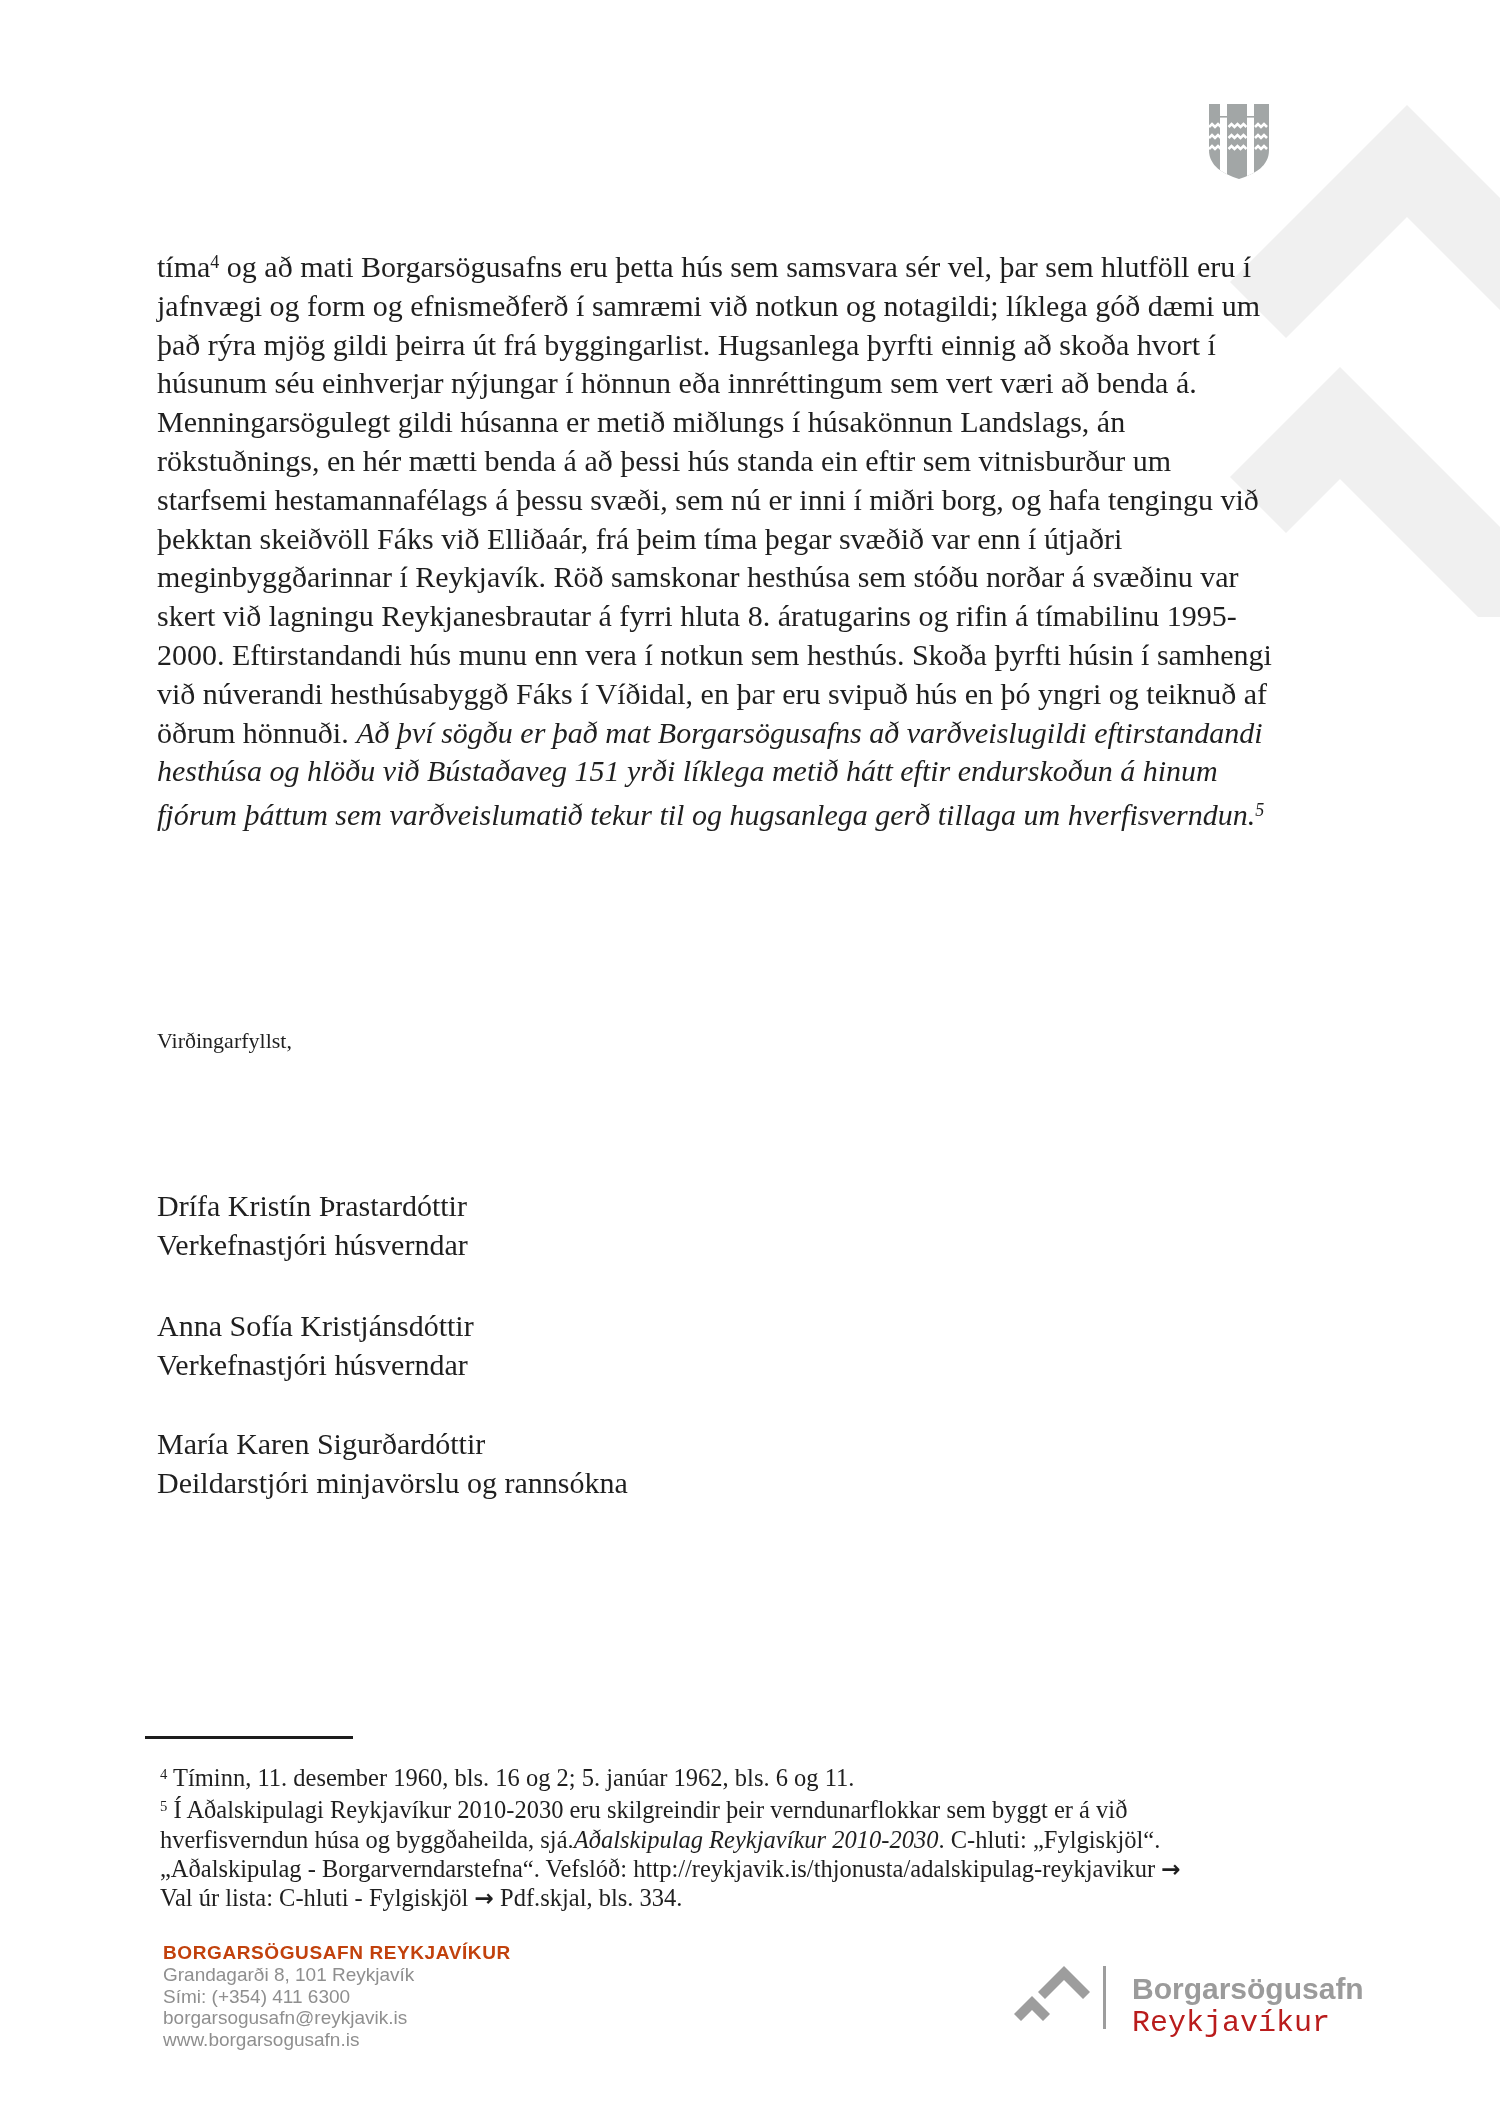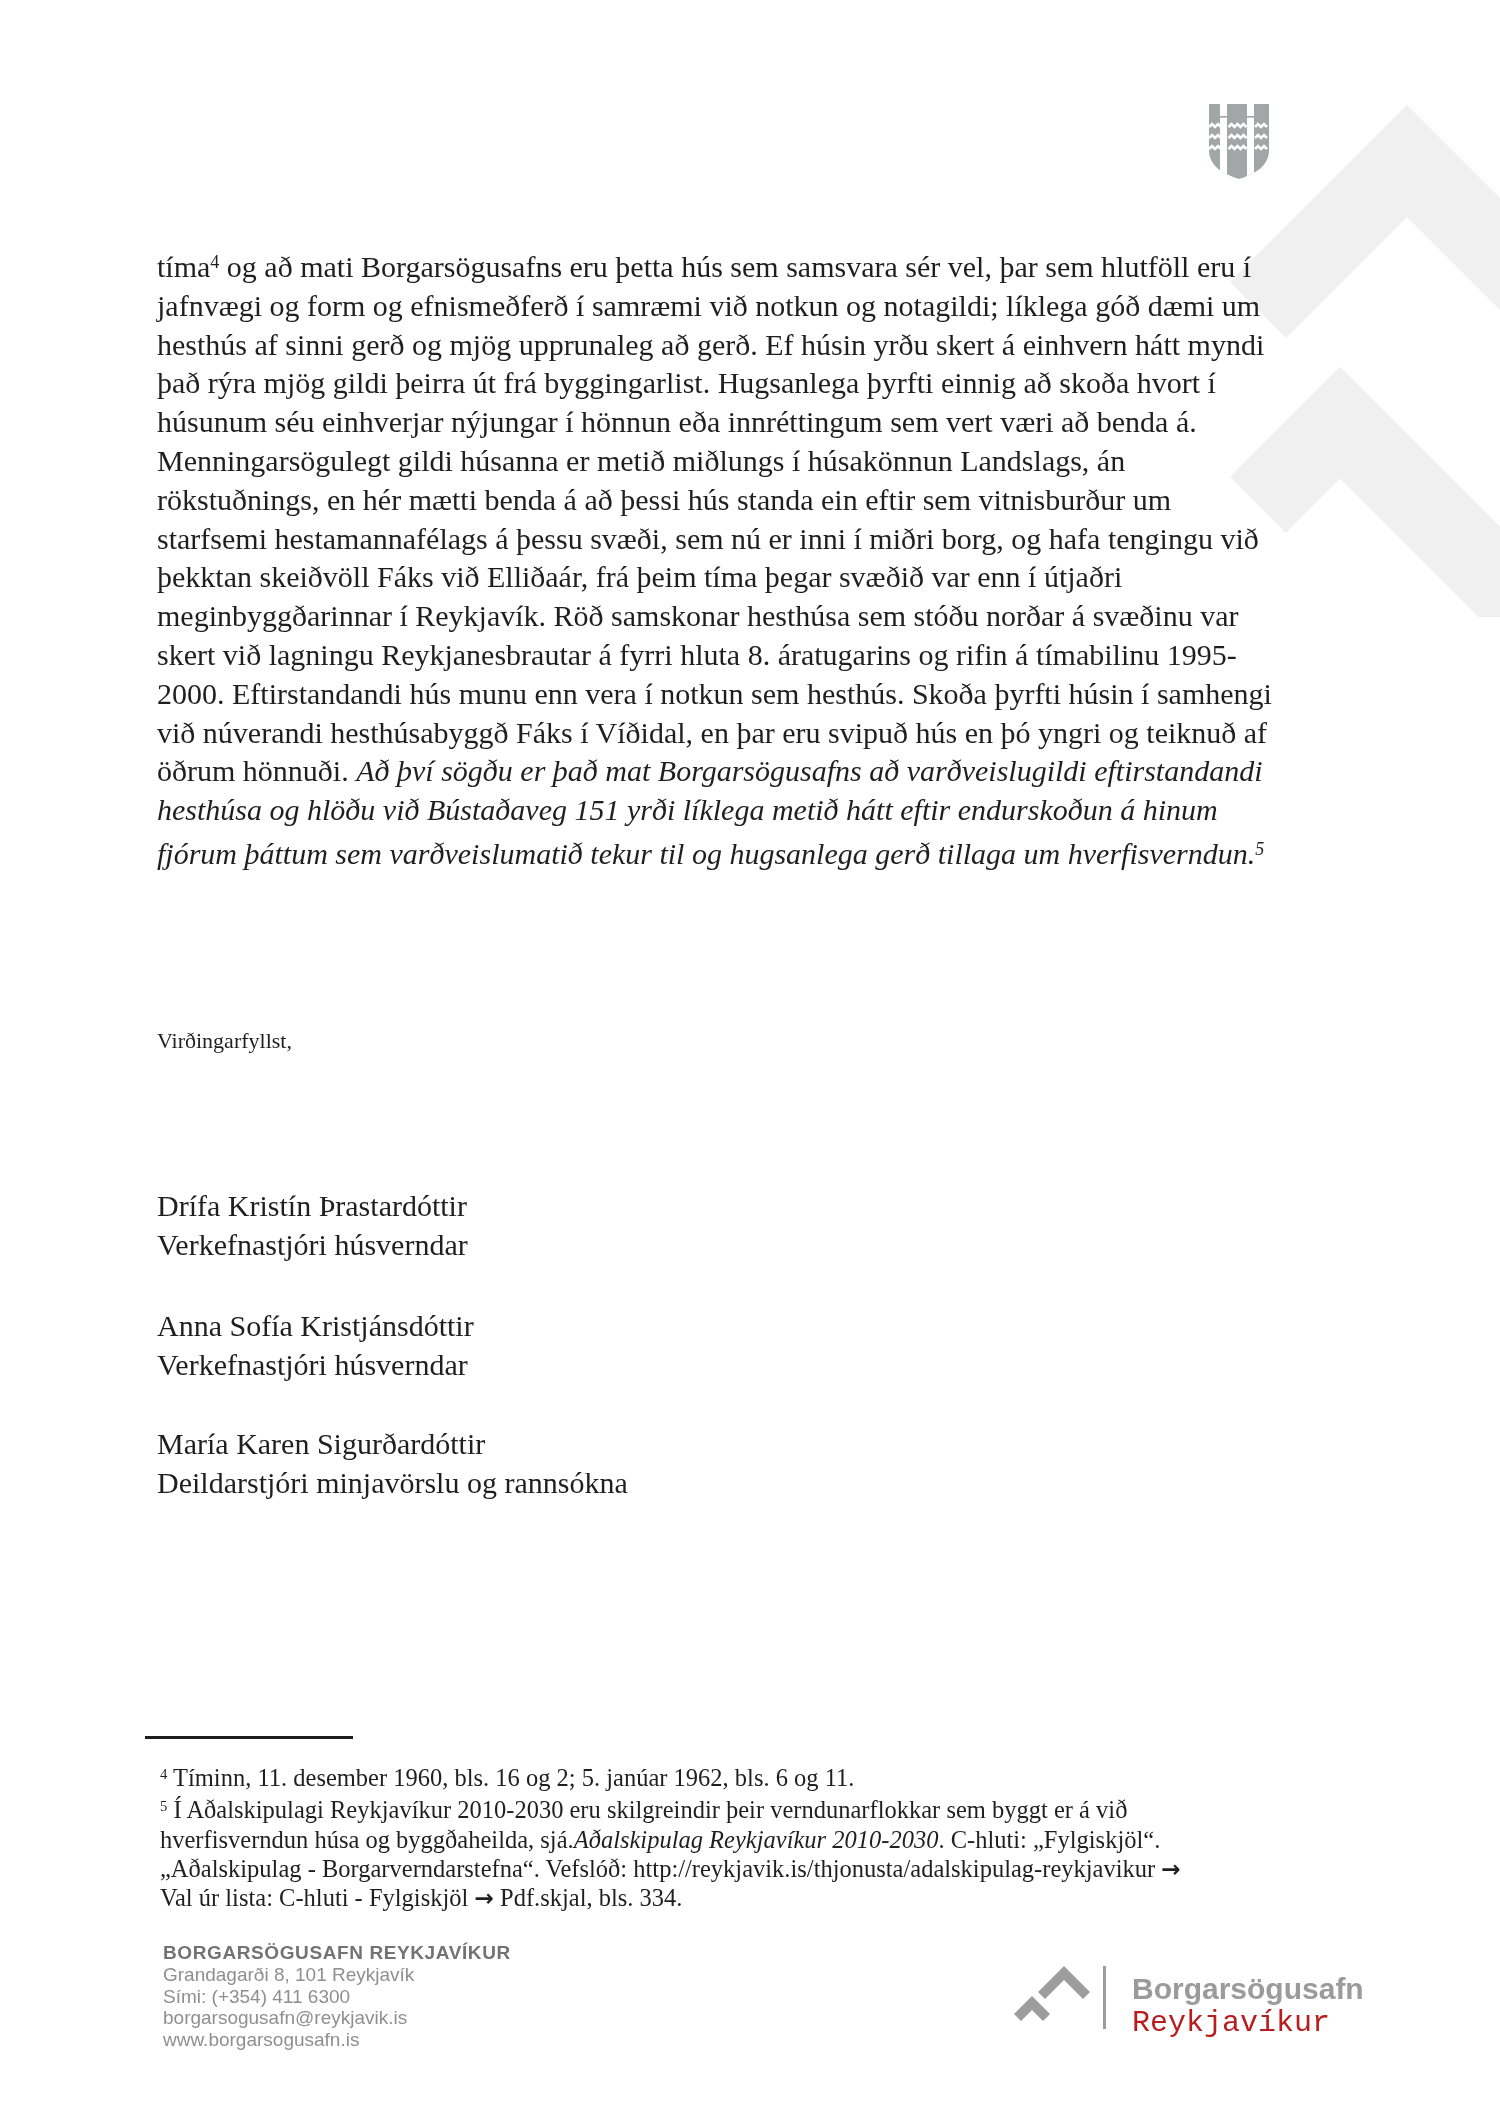--- a/index.html
+++ b/index.html
@@ -50,21 +50,21 @@
     position:absolute; left:160px; top:1760px; width:1180px;
     font-size:24.5px; line-height:29px; z-index:1;
   }
 
   
   .footer-contact {
     position:absolute; left:163px; top:1942px;
     font-family:"Liberation Sans","DejaVu Sans",sans-serif;
     font-size:19px; line-height:21.8px; color:#8f8f8f; z-index:1;
   }
-  .footer-org { font-weight:700; color:#737373; letter-spacing:0.6px; }
+  .footer-org { font-weight:700; color:#c2410c; letter-spacing:0.6px; }
 
   .footer-logo { position:absolute; left:1002px; top:1958px; width:420px; height:100px; z-index:1; }
   .logo-icon { position:absolute; left:0; top:0; }
   .logo-separator {
     position:absolute; left:101px; top:8px; width:3px; height:63px; background:#9d9d9d;
   }
   .logo-text {
     position:absolute; left:130px; top:13px;
     font-family:"Liberation Sans","DejaVu Sans",sans-serif;
     font-size:30px; line-height:35px; color:#9b9b9b; white-space:nowrap;
@@ -108,21 +108,20 @@
           <path d="M46,34 l3,-3 l3,3 l3,-3 l3,3"></path>
           <path d="M46,45 l3,-3 l3,3 l3,-3 l3,3"></path>
         </g>
       </g>
     </svg>
   </div>
 
   <div class="paragraph">
       <div class="tline"><span>tíma</span><span class="seg-s">4</span><span> og að mati Borgarsögusafns eru þetta hús sem samsvara sér vel, þar sem hlutföll eru í</span></div>
       <div class="tline"><span>jafnvægi og form og efnismeðferð í samræmi við notkun og notagildi; líklega góð dæmi um</span></div>
-      <div class="tline"><span>hesthús af sinni gerð og mjög upprunaleg að gerð. Ef húsin yrðu skert á einhvern hátt myndi</span></div>
       <div class="tline"><span>það rýra mjög gildi þeirra út frá byggingarlist. Hugsanlega þyrfti einnig að skoða hvort í</span></div>
       <div class="tline"><span>húsunum séu einhverjar nýjungar í hönnun eða innréttingum sem vert væri að benda á.</span></div>
       <div class="tline"><span>Menningarsögulegt gildi húsanna er metið miðlungs í húsakönnun Landslags, án</span></div>
       <div class="tline"><span>rökstuðnings, en hér mætti benda á að þessi hús standa ein eftir sem vitnisburður um</span></div>
       <div class="tline"><span>starfsemi hestamannafélags á þessu svæði, sem nú er inni í miðri borg, og hafa tengingu við</span></div>
       <div class="tline"><span>þekktan skeiðvöll Fáks við Elliðaár, frá þeim tíma þegar svæðið var enn í útjaðri</span></div>
       <div class="tline"><span>meginbyggðarinnar í Reykjavík. Röð samskonar hesthúsa sem stóðu norðar á svæðinu var</span></div>
       <div class="tline"><span>skert við lagningu Reykjanesbrautar á fyrri hluta 8. áratugarins og rifin á tímabilinu 1995-</span></div>
       <div class="tline"><span>2000. Eftirstandandi hús munu enn vera í notkun sem hesthús. Skoða þyrfti húsin í samhengi</span></div>
       <div class="tline"><span>við núverandi hesthúsabyggð Fáks í Víðidal, en þar eru svipuð hús en þó yngri og teiknuð af</span></div>

